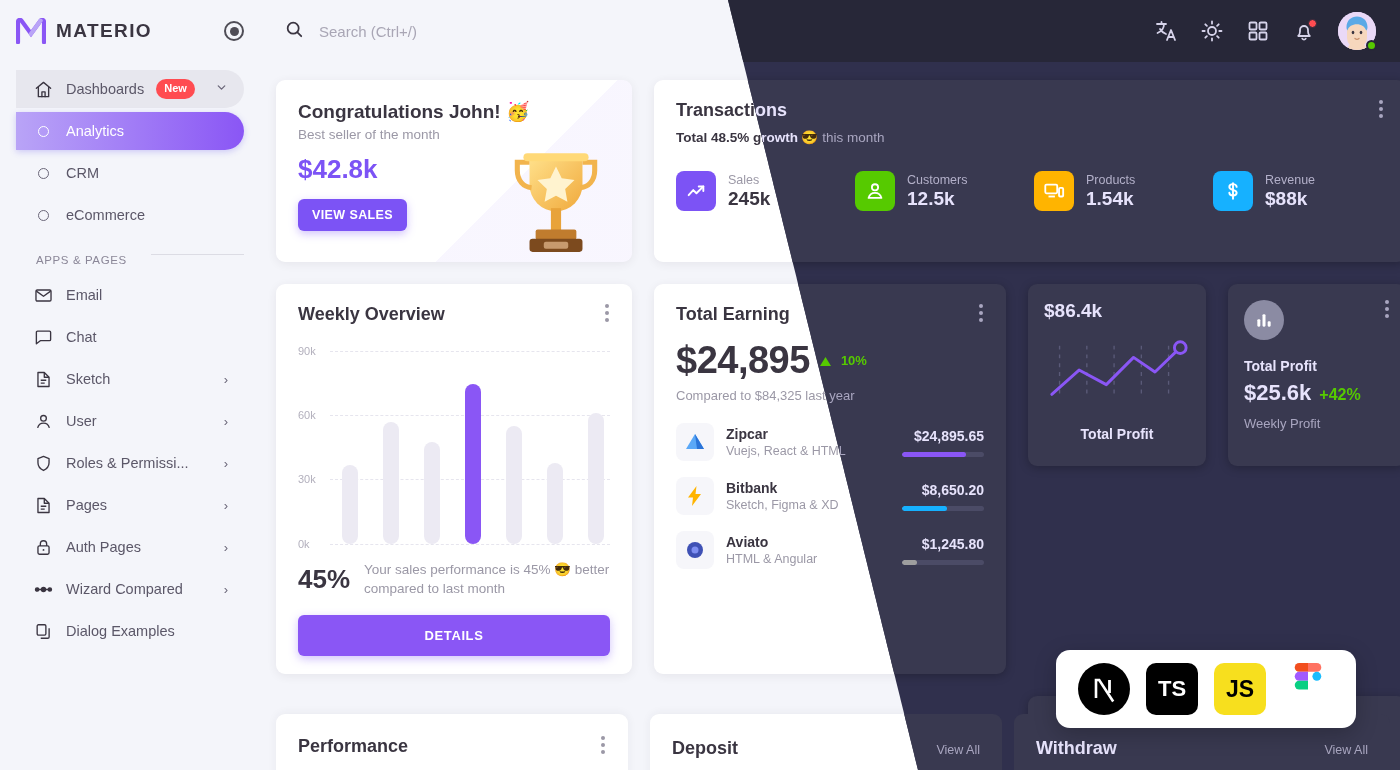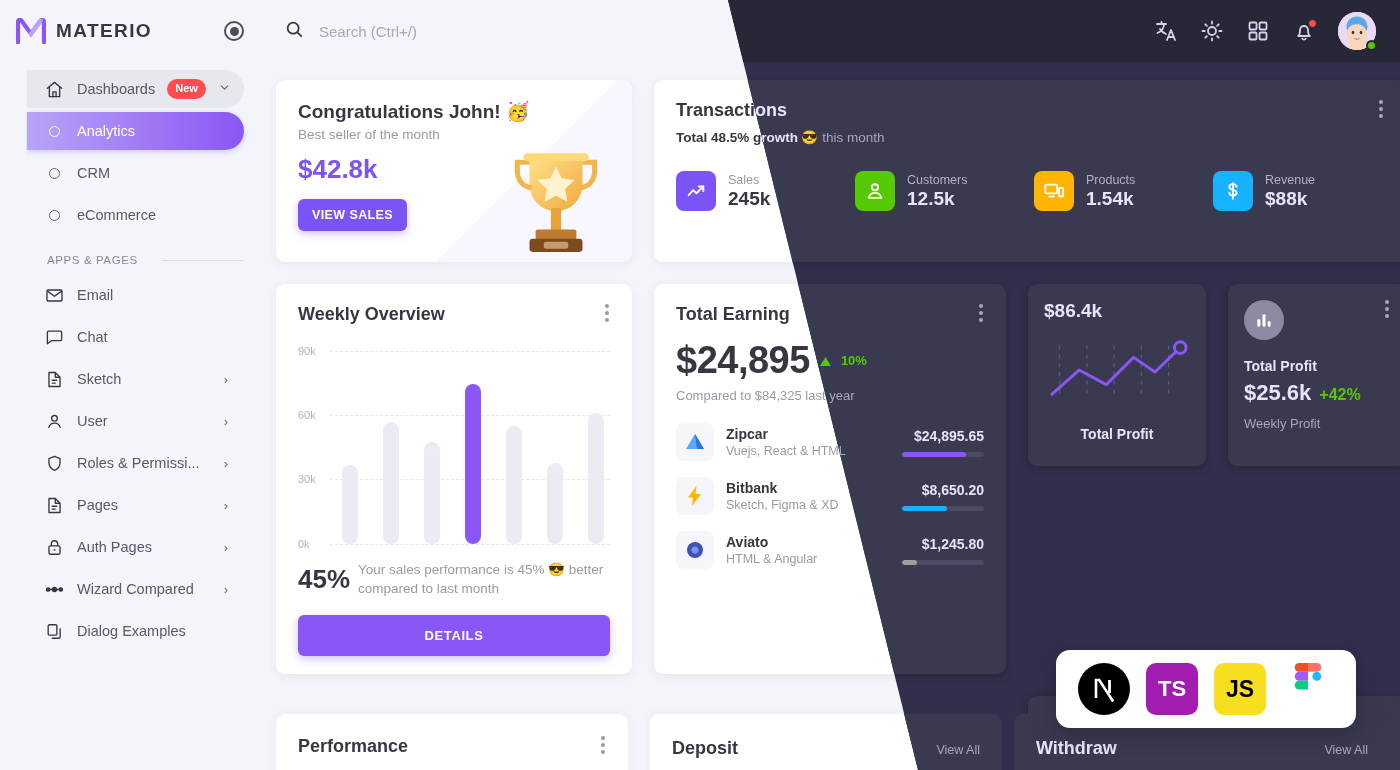--- a/index.html
+++ b/index.html
@@ -27,42 +27,42 @@
     display: flex; flex-direction: column;
   }
 
   .brand { height: 62px; display: flex; align-items: center; padding: 0 16px; gap: 10px; }
   .brand-logo { width: 30px; height: 26px; flex: 0 0 auto; }
   .brand-name { font-size: 19px; font-weight: 700; letter-spacing: 1.4px; color: #3a3541; }
   .brand-pin { margin-left: auto; width: 20px; height: 20px; border-radius: 50%;
                border: 2px solid #4f4d56; display:flex;align-items:center;justify-content:center; }
   .brand-pin i { width: 9px; height: 9px; border-radius: 50%; background: #4f4d56; display:block; }
 
-  .nav { padding: 4px 0 0 1px; overflow: hidden; margin-left: 26px; }
+  .nav { padding: 4px 0 0 16px; overflow: hidden; }
   .nav-item {
     display: flex; align-items: center; gap: 12px;
     height: 38px; margin: 4px 16px 4px 0; padding: 0 16px;
     border-radius: 0 24px 24px 0;
     color: #5b5768; font-size: 14.5px; cursor: pointer; white-space: nowrap;
   }
   .nav-item .ico { width: 22px; height: 22px; flex: 0 0 22px; display:flex;align-items:center;justify-content:center; }
   .nav-item.hovered { background: #e7e7ee; }
   .nav-item.active {
     background: linear-gradient(270deg, #8a56f5 0%, #b9a4f7 100%);
     color: #fff; box-shadow: 0 2px 6px rgba(115,103,240,.3);
   }
   .nav-item .chev { margin-left: auto; font-size: 13px; color: #6b6779; }
   .dot-o { width: 11px; height: 11px; border-radius: 50%; border: 1.6px solid #6b6779; display:block; }
   .nav-item.active .dot-o { border-color: #fff; }
   .badge-new {
     background: #ff4c51; color: #fff; font-size: 11px; font-weight: 700;
     padding: 2px 8px; border-radius: 10px; line-height: 1.4;
   }
   .nav-section {
-    display:flex; align-items:center; gap:24px;
+    display:flex; gap:24px;
     font-size: 11.5px; letter-spacing: .6px; color: #8b8798;
     padding: 16px 16px 6px 20px; text-transform: uppercase;
   }
   .nav-section .rule { flex:1; height:1px; background:#dcdce4; }
 
   
   .header {
     position: absolute; left: 260px; top: 0; right: 0; height: 62px;
     display: flex; align-items: center; padding: 0 24px 0 24px;
     background: #f4f5fa;
@@ -137,21 +137,21 @@
   
   .weekly { grid-column:1; grid-row:2; height: 390px; padding: 20px 22px 18px; display:flex; flex-direction:column; }
   .chart-area { position: relative; height: 200px; margin-top: 26px; }
   .yax { position:absolute; left:0; top:0; bottom:0; width: 30px; }
   .ytick { position:absolute; font-size: 11px; color:#b3b0bd; transform: translateY(-50%); }
   .gline { position:absolute; left:32px; right:0; border-top:1.4px dashed #e6e5ee; }
   .bars { position:absolute; left:44px; right:6px; bottom:0; top:0; display:flex;
           align-items:flex-end; justify-content:space-between; }
   .bar { width: 16px; border-radius: 9px; background:#eceaf3; }
   .bar.hl { background:#8a56f5; }
-  .weekly-foot { display:flex; align-items:center; gap: 8px; margin-top: 16px; }
+  .weekly-foot { display:flex; align-items:center; gap: 14px; margin-top: 16px; }
   .weekly-pct { font-size: 26px; font-weight:700; color:#3a3541; }
   .weekly-note { font-size: 13.5px; color:#9b98a6; line-height: 1.45; }
   .btn-block { margin-top: 16px; width:100%; background:#8a56f5; color:#fff; border:none;
     border-radius:6px; padding: 13px 0; font-size: 13px; font-weight:600; letter-spacing:.6px;
     cursor:pointer; font-family:inherit; box-shadow:0 3px 10px rgba(124,83,245,.35); }
 
   
   .earning { grid-column:2; grid-row:2; height: 390px; padding: 20px 22px; }
   .earn-amt { font-size: 38px; font-weight:700; color:#3a3541; letter-spacing:-.5px; }
   .earn-row1 { display:flex; align-items:center; gap:10px; margin-top: 14px; }
@@ -185,21 +185,21 @@
   
   .tech-float {
     position: absolute; left: 1056px; top: 650px; width: 300px; height: 78px;
     background: #fff; border-radius: 14px; z-index: 40;
     display:flex; align-items:center; justify-content:space-around; padding: 0 14px;
     box-shadow: 0 6px 22px rgba(0,0,0,.22);
   }
   .chip { width: 52px; height: 52px; border-radius: 10px; display:flex; align-items:center;
           justify-content:center; font-weight:800; }
   .chip-next { background:#000; color:#fff; border-radius: 50%; font-size: 25px; position: relative; }
-  .chip-ts { background:#a21caf; color:#fff; font-size: 22px; }
+  .chip-ts { background:#000000; color:#fff; font-size: 22px; }
   .chip-js { background:#f7df1e; color:#000; font-size: 23px; }
   .chip-fig { background: transparent; }
 </style>
 </head>
 <body>
 
 <div id="root">
 
   <div class="layer">
 

